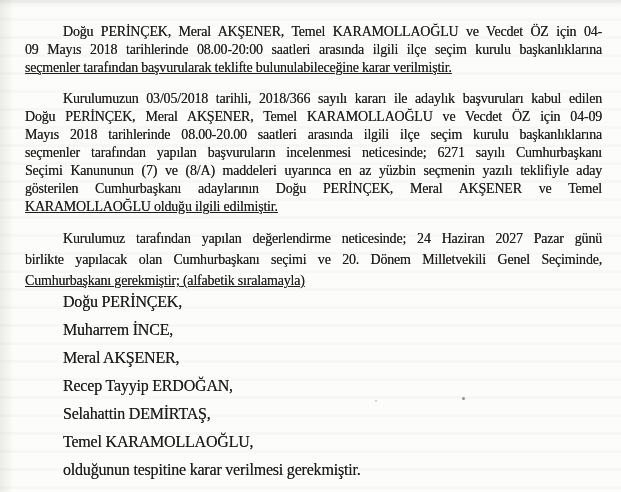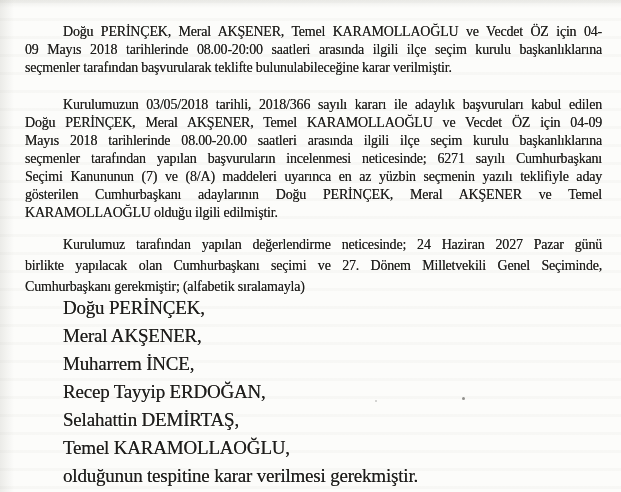--- a/index.html
+++ b/index.html
@@ -23,42 +23,43 @@
     color: #1e1d1b;
   }
   .content {
     position: absolute;
     left: 25px;
     top: 0;
     width: 577px;
   }
   .para { margin: 0; }
   .p1 { margin-top: 23px; }
-  .p2 { margin-top: 19px; }
+  .p2 { margin-top: 13px; }
   .p3 { margin-top: 12px; }
   .ln {
     font-size: 14px;
     line-height: 18px;
     letter-spacing: -0.2px;
     white-space: normal;
     text-shadow: 0 0 0.5px rgba(30,29,27,0.75);
   }
   .p3 .ln { line-height: 21px; }
   .just {
     text-align: justify;
     text-align-last: justify;
   }
   .end {
     text-align: right;
     text-align-last: left;
+    text-decoration: underline;
   }
   .ind { padding-left: 38px; }
   .cand {
     margin: 10px 0 0 38px;
-    font-size: 19px;
+    font-size: 16px;
     line-height: 18px;
     letter-spacing: -0.2px;
     text-shadow: 0 0 0.5px rgba(30,29,27,0.75);
   }
   .cand.first { margin-top: 2px; }
   .speck {
     position: absolute;
     border-radius: 50%;
     background: rgba(60,58,55,0.55);
   }
@@ -82,27 +83,27 @@
       <div class="ln just">Doğu PERİNÇEK, Meral AKŞENER, Temel KARAMOLLAOĞLU ve Vecdet ÖZ için 04-09</div>
       <div class="ln just">Mayıs 2018 tarihlerinde 08.00-20.00 saatleri arasında ilgili ilçe seçim kurulu başkanlıklarına</div>
       <div class="ln just">seçmenler tarafından yapılan başvuruların incelenmesi neticesinde; 6271 sayılı Cumhurbaşkanı</div>
       <div class="ln just">Seçimi Kanununun (7) ve (8/A) maddeleri uyarınca en az yüzbin seçmenin yazılı teklifiyle aday</div>
       <div class="ln just">gösterilen Cumhurbaşkanı adaylarının Doğu PERİNÇEK, Meral AKŞENER ve Temel</div>
       <div class="ln end">KARAMOLLAOĞLU olduğu ilgili edilmiştir.</div>
     </div>
 
     <div class="para p3">
       <div class="ln just ind">Kurulumuz tarafından yapılan değerlendirme neticesinde; 24 Haziran 2027 Pazar günü</div>
-      <div class="ln just">birlikte yapılacak olan Cumhurbaşkanı seçimi ve 27. Dönem Milletvekili Genel Seçiminde,</div>
+      <div class="ln just">birlikte yapılacak olan Cumhurbaşkanı seçimi ve 20. Dönem Milletvekili Genel Seçiminde,</div>
       <div class="ln end">Cumhurbaşkanı gerekmiştir; (alfabetik sıralamayla)</div>
     </div>
 
     <div class="cand first">Doğu PERİNÇEK,</div>
+    <div class="cand">Muharrem İNCE,</div>
     <div class="cand">Meral AKŞENER,</div>
-    <div class="cand">Muharrem İNCE,</div>
     <div class="cand">Recep Tayyip ERDOĞAN,</div>
     <div class="cand">Selahattin DEMİRTAŞ,</div>
     <div class="cand">Temel KARAMOLLAOĞLU,</div>
 
     <div class="cand">olduğunun tespitine karar verilmesi gerekmiştir.</div>
 
   </div>
 
   <div class="speck speck-a"></div>
   <div class="speck speck-b"></div>

